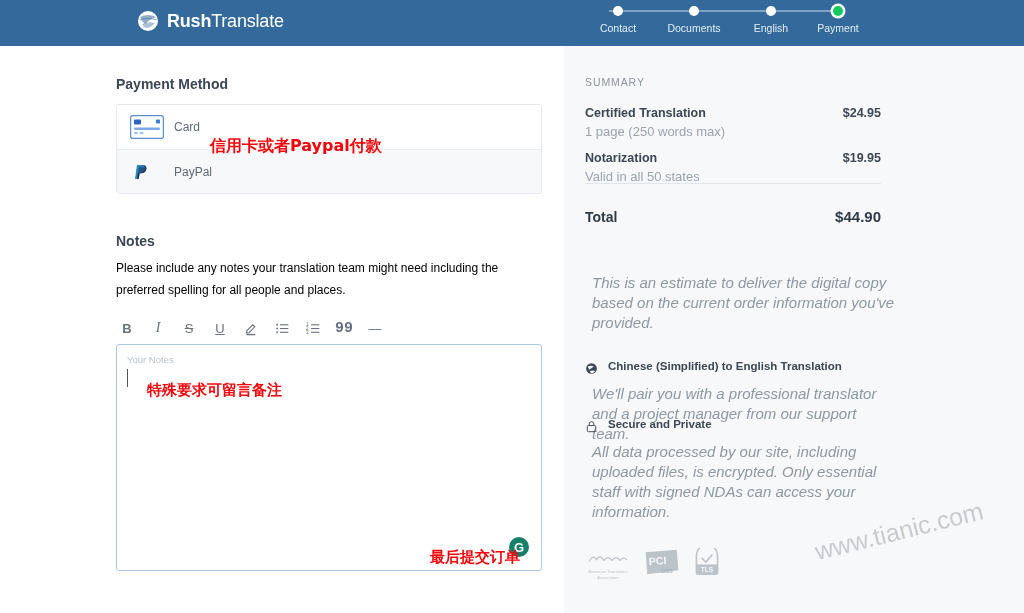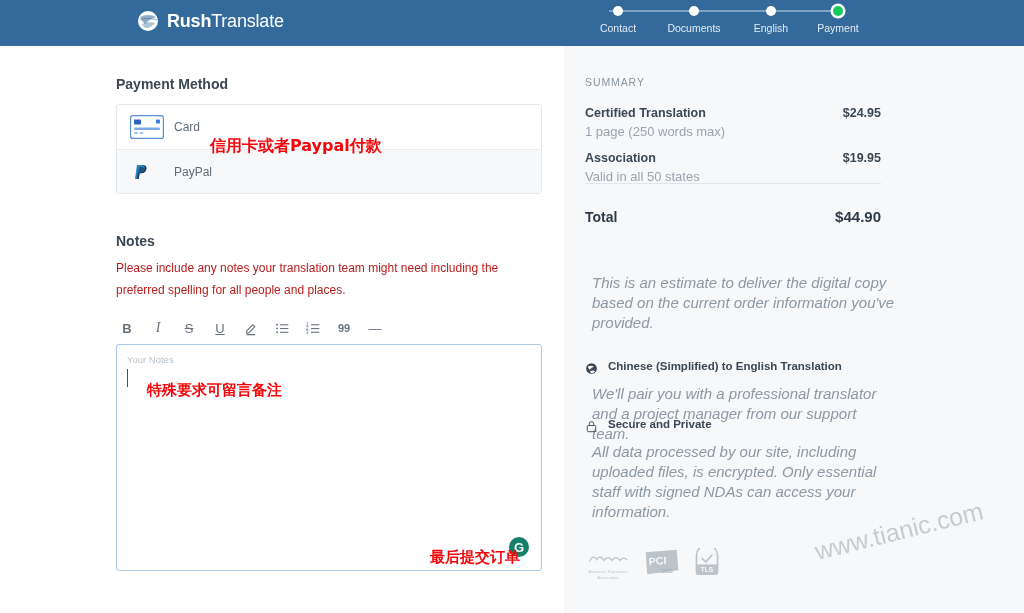--- a/index.html
+++ b/index.html
@@ -45,21 +45,21 @@
   }
   .pm-row { display: flex; align-items: center; height: 44px; padding-left: 13px; }
   .pm-row.sel { background: #ffffff; }
   .pm-row.alt { background: #f7f8f9; border-top: 1px solid #e9edf0; }
   .pm-icon { width: 36px; flex: 0 0 36px; display: flex; align-items: center; }
   .pm-label { font-size: 12px; color: #5f6b78; margin-left: 8px; }
 
   #notes-title { position: absolute; left: 116px; top: 187px; }
   .notes-desc {
     position: absolute; left: 116px; top: 211px; width: 420px;
-    font-size: 12px; line-height: 22px; color: #b91c1c;
+    font-size: 12px; line-height: 22px; color: #000000;
   }
 
   .toolbar { position: absolute; left: 118px; top: 272px; display: flex; align-items: center; gap: 13px; }
   .tb-btn {
     width: 18px; height: 20px; display: flex; align-items: center; justify-content: center;
     color: #66727f; cursor: pointer;
   }
 
   .editor {
     position: absolute; left: 116px; top: 298px;
@@ -218,21 +218,21 @@
       <div class="tb-btn">
         <svg viewBox="0 0 18 18" width="15" height="15">
           <text x="0" y="6.2" font-size="5.5" fill="#66727f" font-family="Liberation Sans">1</text>
           <text x="0" y="11" font-size="5.5" fill="#66727f" font-family="Liberation Sans">2</text>
           <text x="0" y="15.8" font-size="5.5" fill="#66727f" font-family="Liberation Sans">3</text>
           <rect x="6" y="3.9" width="10" height="1.3" fill="#66727f"></rect>
           <rect x="6" y="8.4" width="10" height="1.3" fill="#66727f"></rect>
           <rect x="6" y="12.9" width="10" height="1.3" fill="#66727f"></rect>
         </svg>
       </div>
-      <div class="tb-btn" style="font-size:11px;font-weight:bold;">99</div>
+      <div class="tb-btn" style="font-size:15px;font-weight:bold;font-family:Liberation Mono, monospace;">99</div>
       <div class="tb-btn" style="font-size:13px;">—</div>
     </div>
 
     <div class="editor">
       <div class="editor-ph">Your Notes</div>
       <div class="caret"></div>
       <div class="grammarly">G</div>
     </div>
 
   </div>
@@ -244,21 +244,21 @@
     <div class="line-item" style="top:60px;">
       <div class="li-top">
         <span class="li-name">Certified Translation</span>
         <span class="li-price">$24.95</span>
       </div>
       <div class="li-sub">1 page (250 words max)</div>
     </div>
 
     <div class="line-item" style="top:105px;">
       <div class="li-top">
-        <span class="li-name">Association</span>
+        <span class="li-name">Notarization</span>
         <span class="li-price">$19.95</span>
       </div>
       <div class="li-sub">Valid in all 50 states</div>
     </div>
 
     <div class="divider"></div>
 
     <div class="total-row">
       <span class="total-label">Total</span>
       <span class="total-value">$44.90</span>

